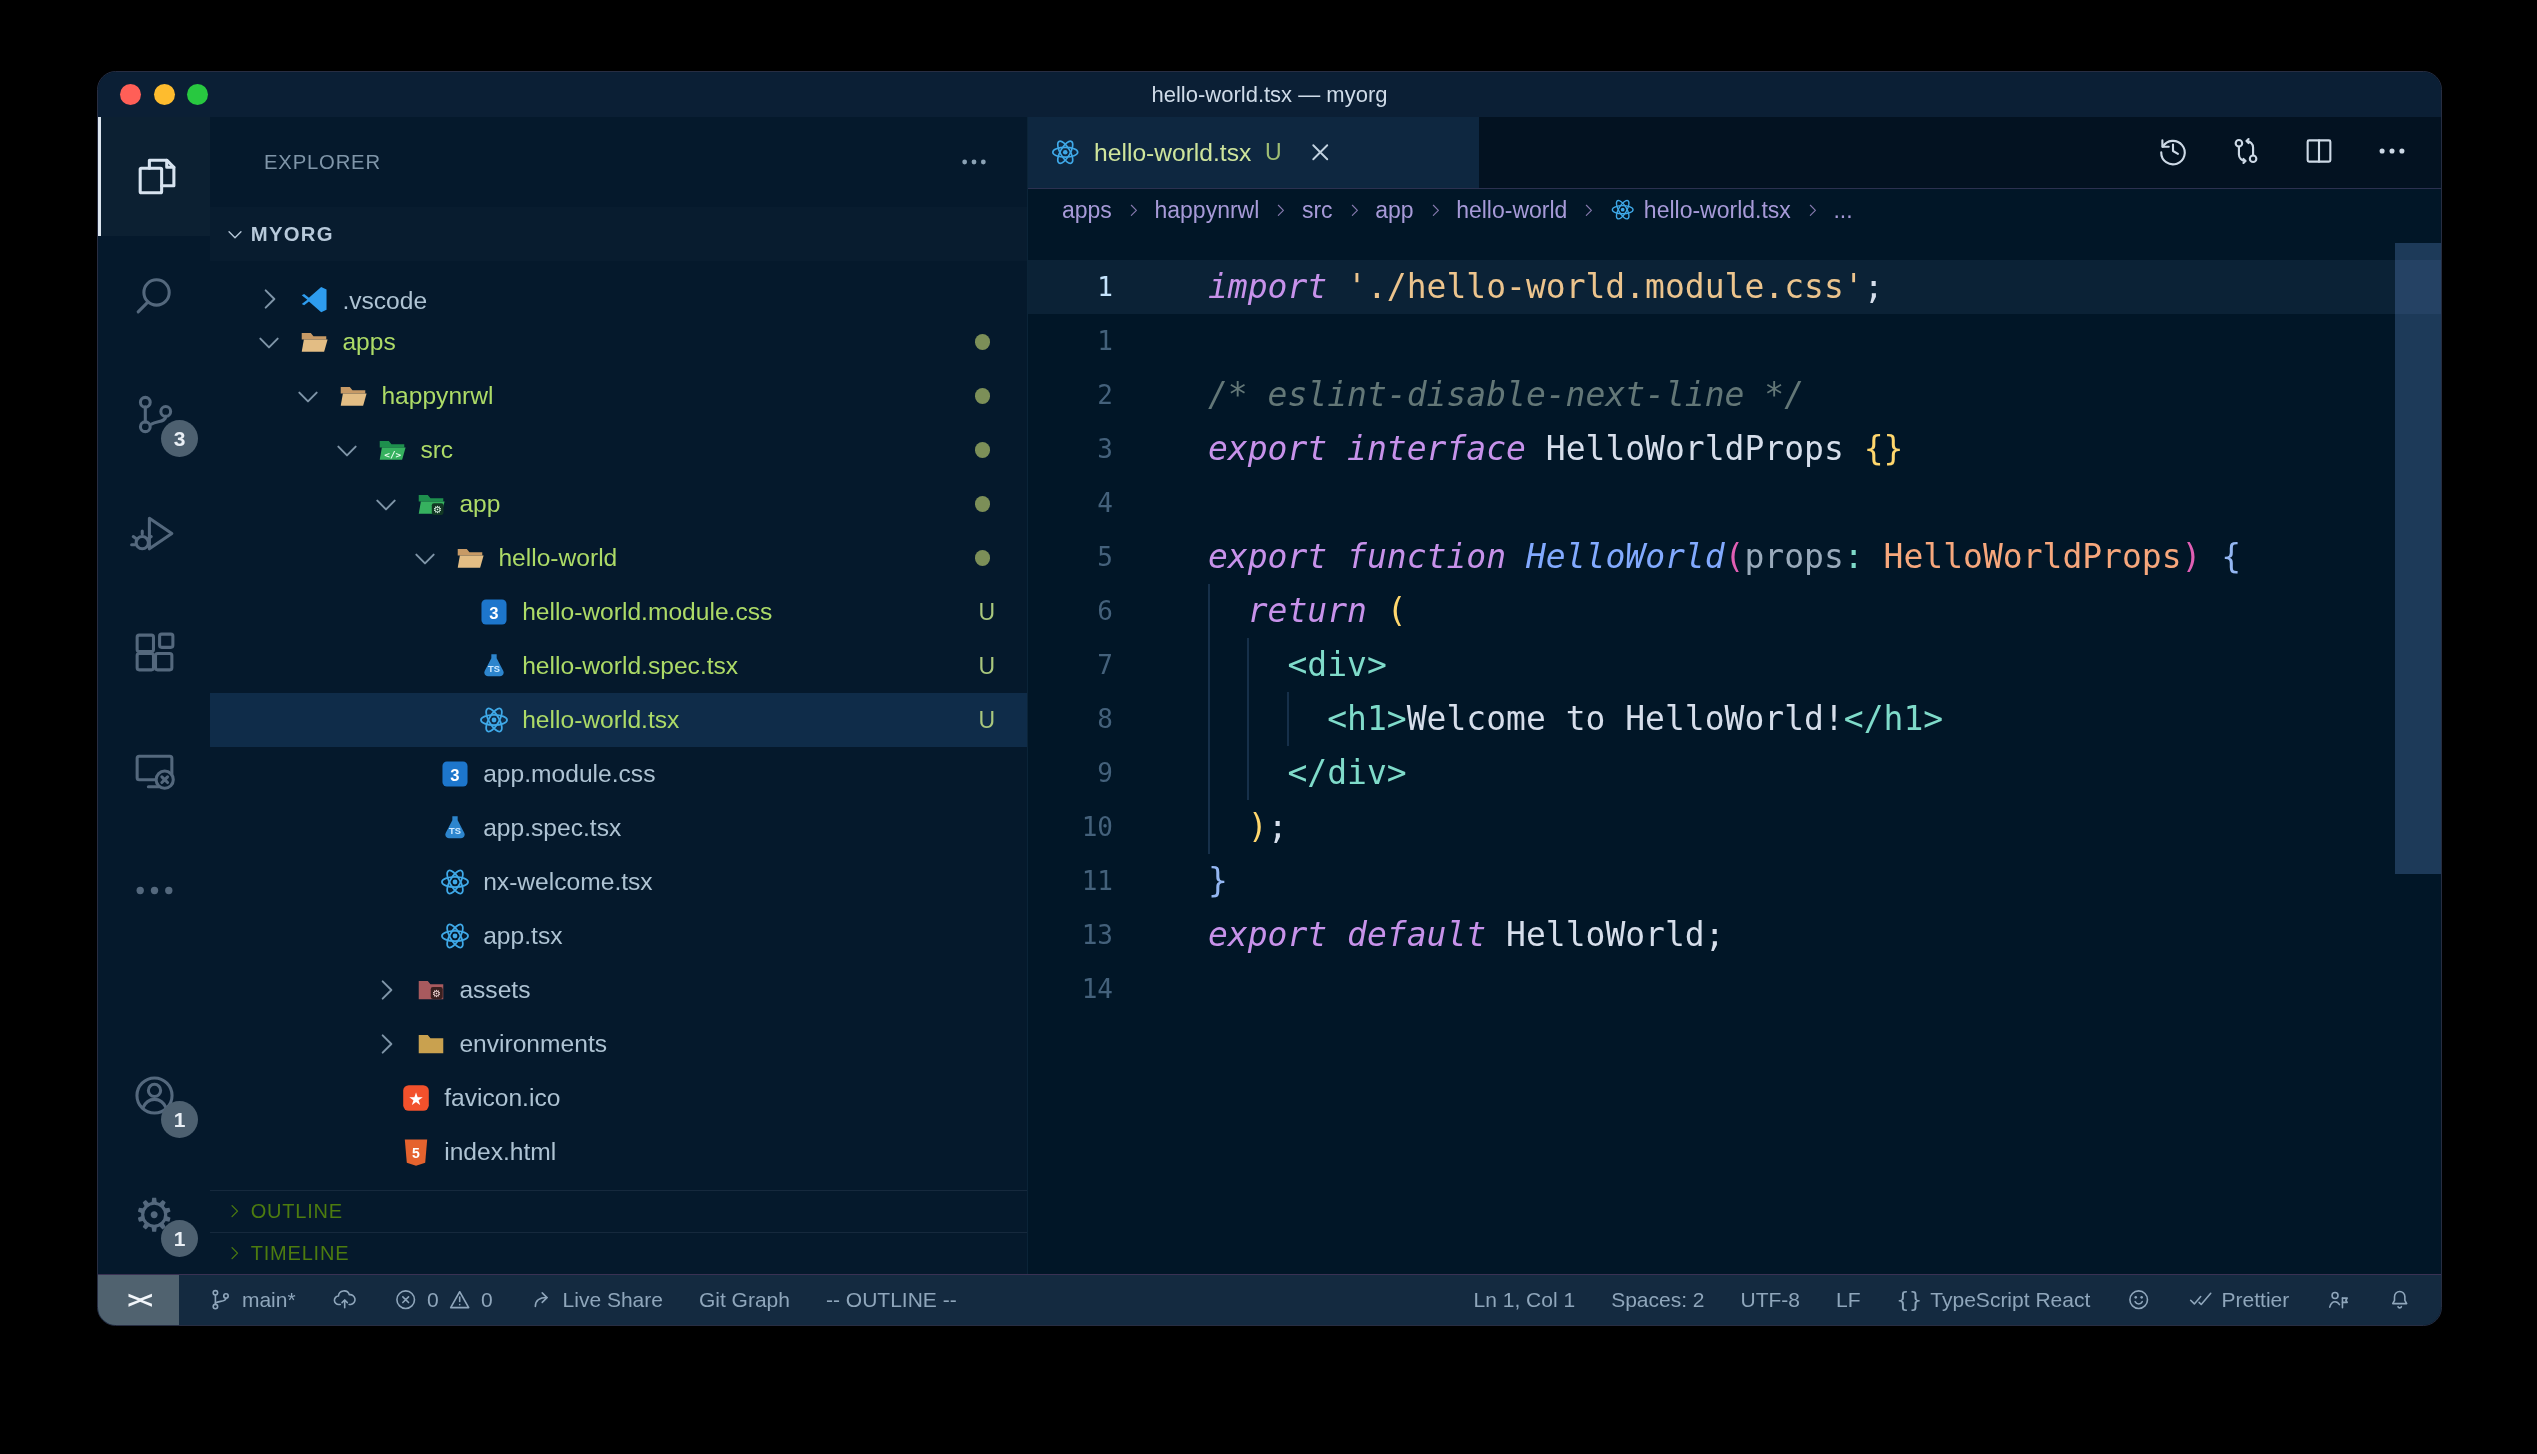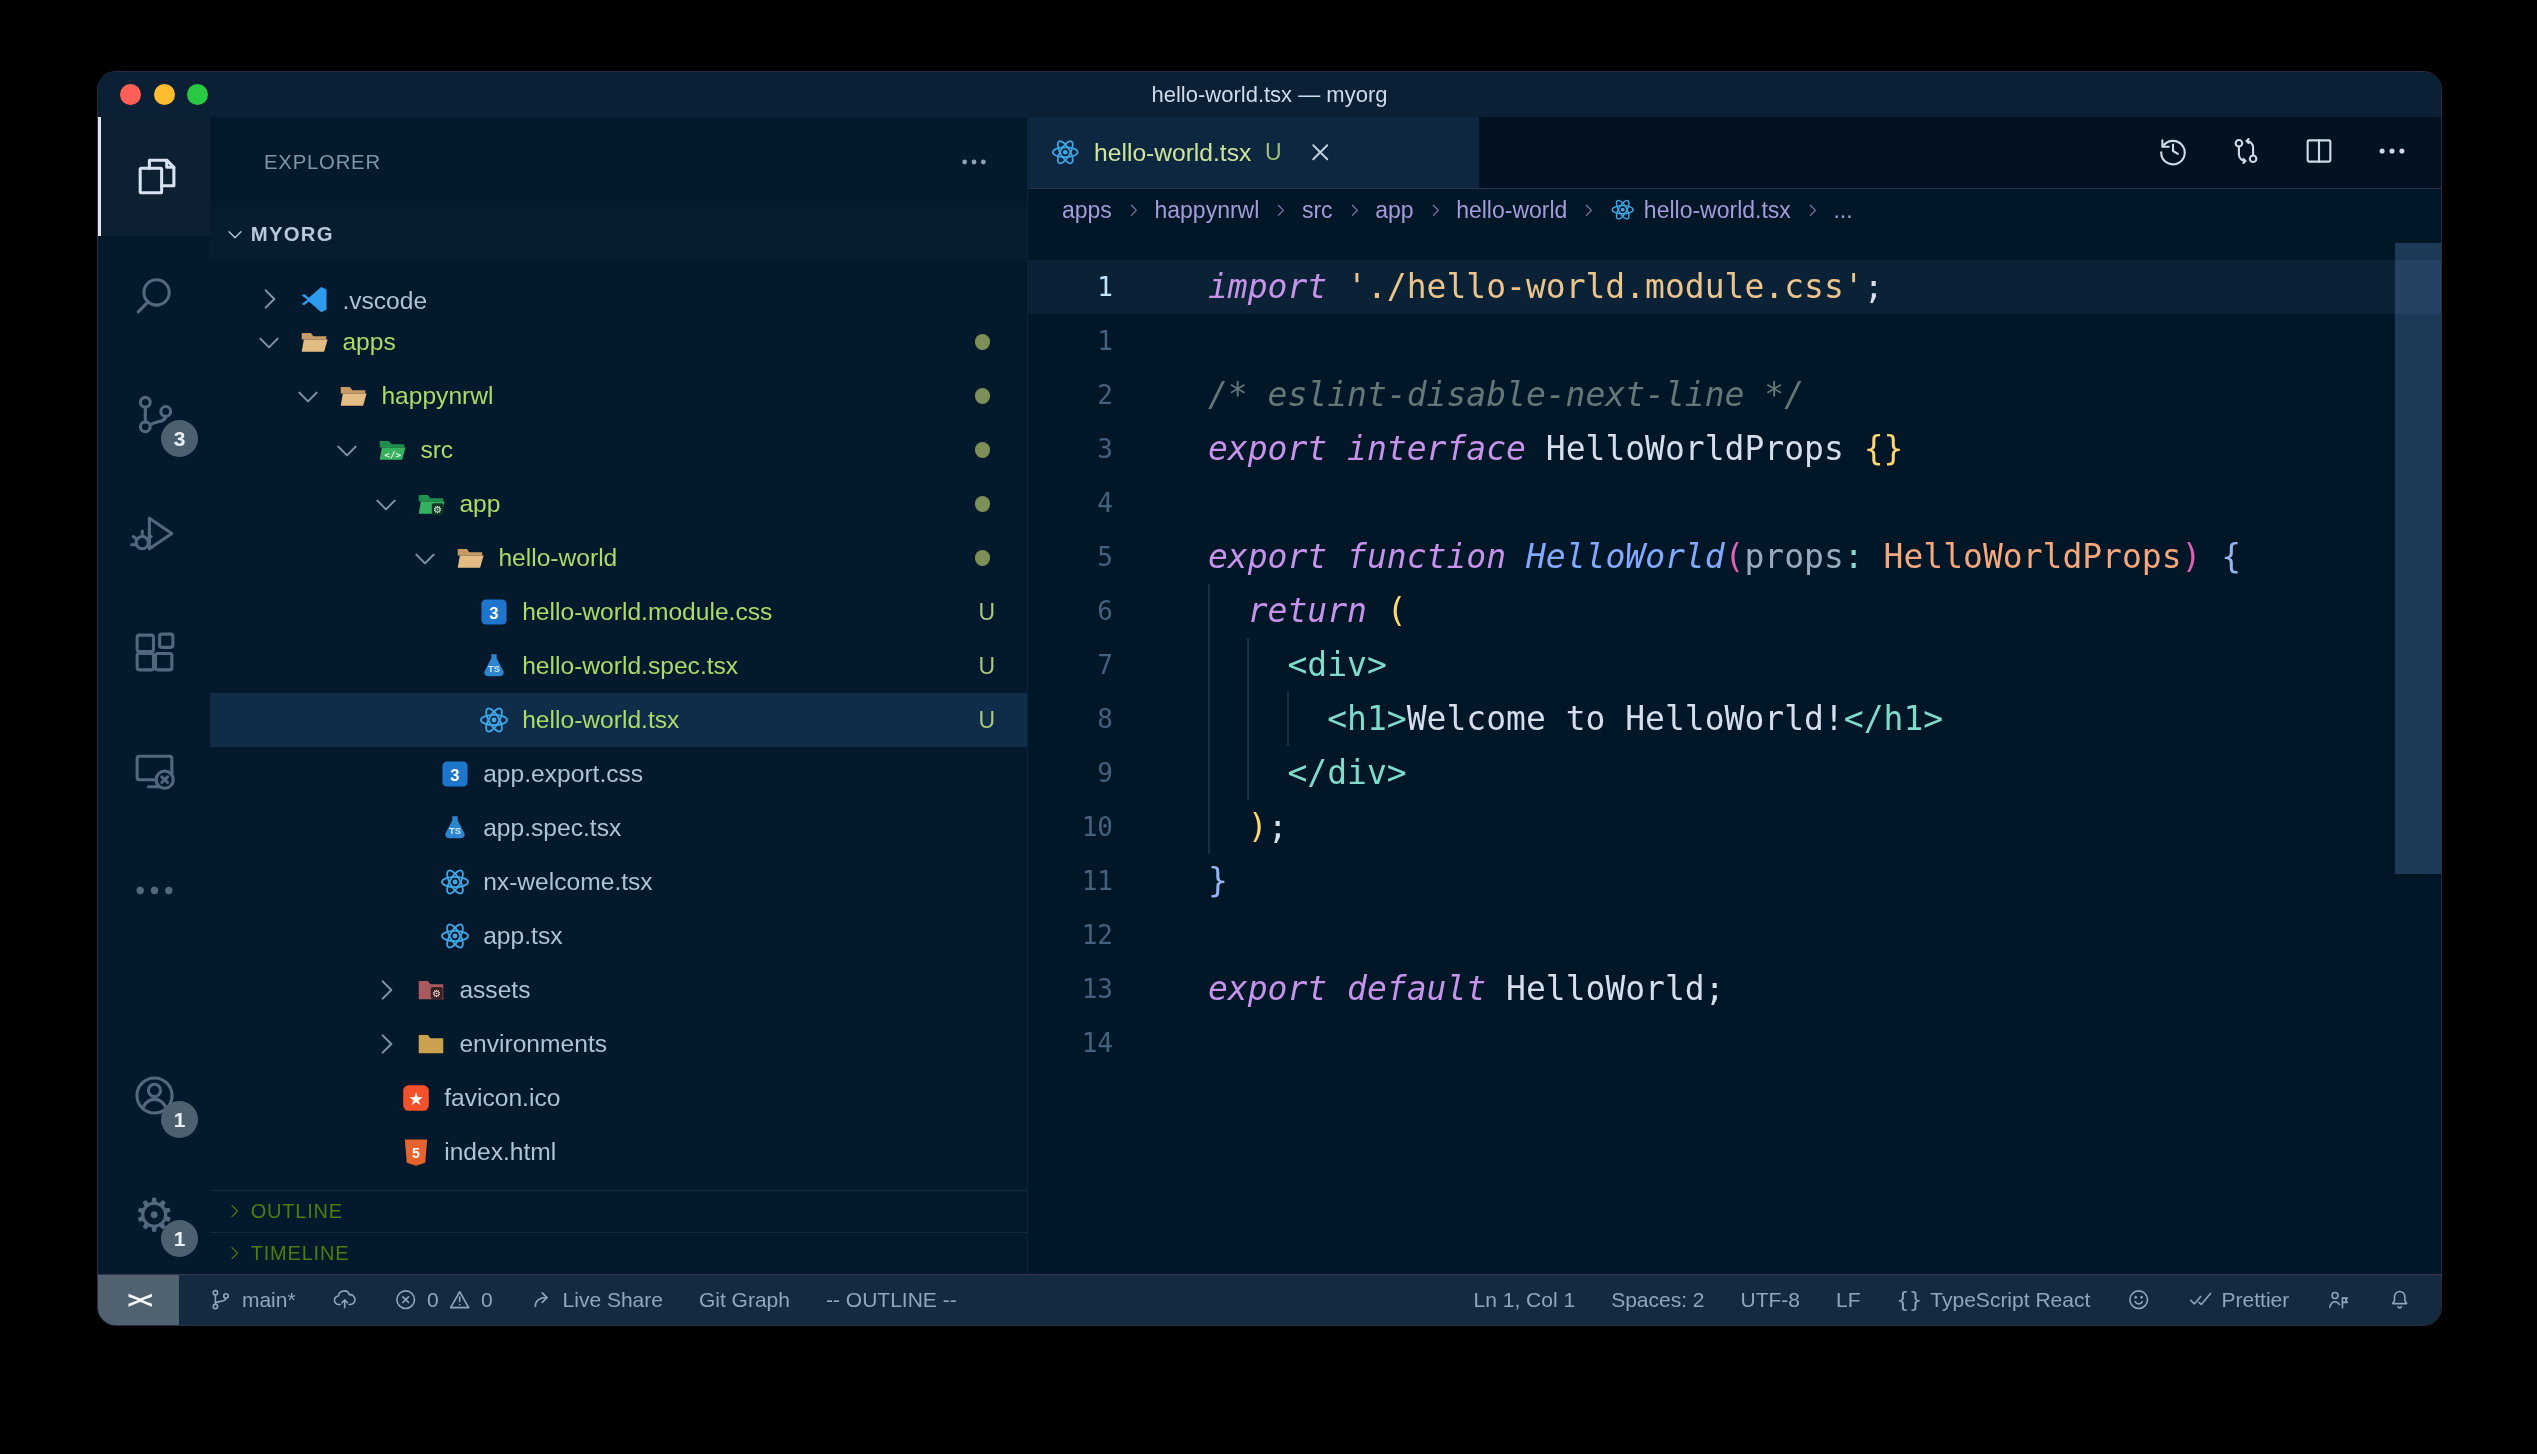--- a/index.html
+++ b/index.html
@@ -368,21 +368,21 @@
             <span class="ubadge">U</span>
           </div>
           <div class="row" style="padding-left: 197px;">
             <span class="twisty-spacer"></span>
             <span class="ic">
               <svg viewBox="0 0 24 24" xmlns="http://www.w3.org/2000/svg" style="font-size:29px">
                 <rect x="2.6" y="2.6" width="18.8" height="18.8" rx="3.4" fill="#1d76cc"></rect>
                 <text x="12" y="17.2" font-size="12.5" font-weight="bold" fill="#ffffff" text-anchor="middle" font-family="Liberation Sans,sans-serif">3</text>
               </svg>
             </span>
-            <span class="label">app.export.css</span>
+            <span class="label">app.module.css</span>
           </div>
           <div class="row" style="padding-left: 197px;">
             <span class="twisty-spacer"></span>
             <span class="ic">
               <svg viewBox="0 0 24 24" xmlns="http://www.w3.org/2000/svg" style="font-size:29px">
                 <path fill="#2d85cd" d="M10 3.2h4v3l5 9.6a2.7 2.7 0 0 1-2.4 3.9H7.4A2.7 2.7 0 0 1 5 15.8l5-9.6z"></path>
                 <text x="12" y="16.8" font-size="7" font-weight="bold" fill="#cfe9ff" text-anchor="middle" font-family="Liberation Sans,sans-serif">TS</text>
               </svg>
             </span>
             <span class="label">app.spec.tsx</span>
@@ -636,21 +636,20 @@
           <div class="cl"><span class="num">2</span><span style="color: rgb(99, 119, 119); font-style: italic;">/* eslint-disable-next-line */</span></div>
           <div class="cl"><span class="num">3</span><span style="color: rgb(199, 146, 234); font-style: italic;">export</span><span style="color: rgb(214, 222, 235);"> </span><span style="color: rgb(199, 146, 234); font-style: italic;">interface</span><span style="color: rgb(214, 222, 235);"> HelloWorldProps </span><span style="color: rgb(255, 215, 109);">{}</span></div>
           <div class="cl"><span class="num">4</span></div>
           <div class="cl"><span class="num">5</span><span style="color: rgb(199, 146, 234); font-style: italic;">export</span><span style="color: rgb(214, 222, 235);"> </span><span style="color: rgb(199, 146, 234); font-style: italic;">function</span><span style="color: rgb(214, 222, 235);"> </span><span style="color: rgb(130, 170, 255); font-style: italic;">HelloWorld</span><span style="color: rgb(224, 95, 180);">(</span><span style="color: rgb(153, 170, 187);">props</span><span style="color: rgb(127, 219, 202);">:</span><span style="color: rgb(214, 222, 235);"> </span><span style="color: rgb(247, 167, 124);">HelloWorldProps</span><span style="color: rgb(224, 95, 180);">)</span><span style="color: rgb(214, 222, 235);"> </span><span style="color: rgb(148, 183, 242);">{</span></div>
           <div class="cl"><span class="num">6</span><i class="guide" style="left: 180px;"></i><span style="color: rgb(214, 222, 235);">  </span><span style="color: rgb(199, 146, 234); font-style: italic; margin-top: 36px;">return</span><span style="color: rgb(214, 222, 235);"> </span><span style="color: rgb(255, 215, 109);">(</span></div>
           <div class="cl"><span class="num">7</span><i class="guide" style="left: 180px;"></i><i class="guide" style="left: 219px;"></i><span style="color: rgb(214, 222, 235);">    </span><span style="color: rgb(127, 219, 202);">&lt;div&gt;</span></div>
           <div class="cl"><span class="num">8</span><i class="guide" style="left: 180px;"></i><i class="guide" style="left: 219px;"></i><i class="guide" style="left: 259px;"></i><span style="color: rgb(214, 222, 235);">      </span><span style="color: rgb(127, 219, 202);">&lt;h1&gt;</span><span style="color: rgb(214, 222, 235);">Welcome to HelloWorld!</span><span style="color: rgb(127, 219, 202);">&lt;/h1&gt;</span></div>
           <div class="cl"><span class="num">9</span><i class="guide" style="left: 180px;"></i><i class="guide" style="left: 219px;"></i><span style="color: rgb(214, 222, 235);">    </span><span style="color: rgb(127, 219, 202);">&lt;/div&gt;</span></div>
           <div class="cl"><span class="num">10</span><i class="guide" style="left: 180px;"></i><span style="color: rgb(214, 222, 235);">  </span><span style="color: rgb(255, 215, 109);">)</span><span style="color: rgb(214, 222, 235);">;</span></div>
           <div class="cl"><span class="num">11</span><span style="color: rgb(148, 183, 242);">}</span></div>
-          <div class="cl"><span class="num">12</span></div>
           <div class="cl"><span class="num">13</span><span style="color: rgb(199, 146, 234); font-style: italic;">export</span><span style="color: rgb(214, 222, 235);"> </span><span style="color: rgb(199, 146, 234); font-style: italic;">default</span><span style="color: rgb(214, 222, 235);"> HelloWorld;</span></div>
           <div class="cl"><span class="num">14</span></div>
         </div>
     </section>
   </div>
 
   <footer class="statusbar">
     <div class="sb-remote">&gt;&lt;</div>
     <div class="sb-group" id="sbLeft">
         <span class="sb-item">

